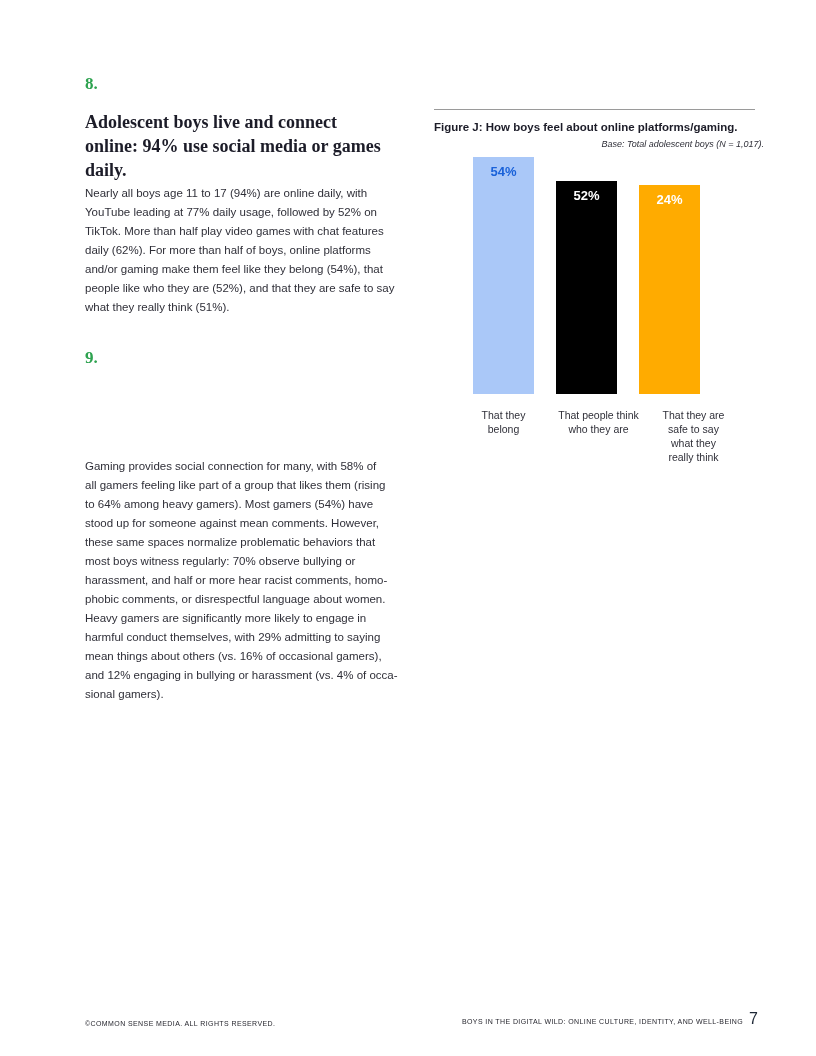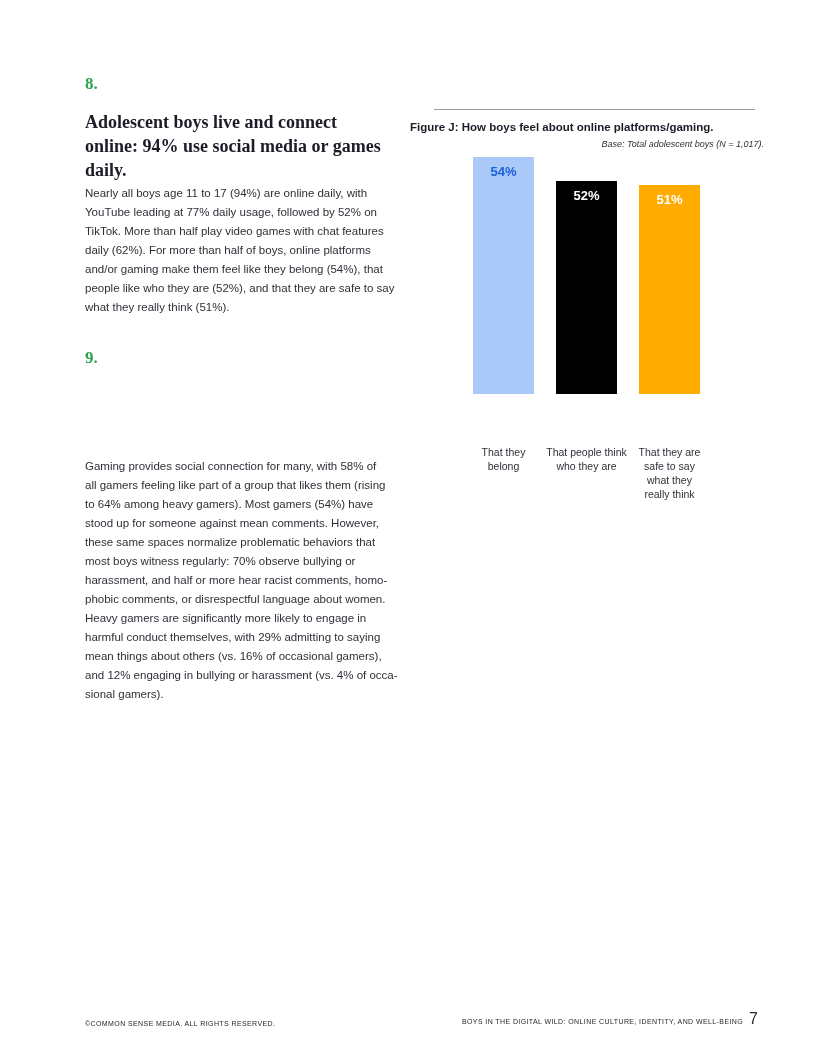--- a/index.html
+++ b/index.html
@@ -31,39 +31,39 @@
   #sec9-num  { top:348px; }
   #sec9-head { top:382px; }
   #sec9-body { top:457px; }
 
   
   .fig-rule {
     position:absolute; left:434px; top:109px; width:321px; height:0;
     border-top:1.5px solid #9a9a9a;
   }
   .fig-title {
-    position:absolute; left:410px; top:121px; width:330px;
+    position:absolute; left:434px; top:121px; width:330px;
     font-size:11.5px; font-weight:bold; color:#1c1c28;
   }
   .fig-base {
     position:absolute; left:434px; top:139px; width:330px;
     font-size:9px; font-style:italic; color:#2f2f38;text-align:right;
   }
   .chart-bars {
     position:absolute; left:473px; top:173px; width:227px; height:221px;
     display:flex; gap:22px; align-items:flex-end;
   }
   .bar { width:61px; position:relative; }
   .bar-value {
     position:absolute; top:7px; left:0; width:100%;
     text-align:center; font-weight:bold; font-size:13px;
   }
   .chart-cats {
     position:absolute; left:473px; top:408px; width:227px;
-    display:flex; gap:22px;margin-top:37px;
+    display:flex; gap:34px;
   }
   .cat { width:61px; }
   .cat-inner {
     width:102px; margin-left:-20.5px; text-align:center;
     font-size:10.5px; line-height:14px; color:#2f2f38;
     white-space:pre-line;
   }
 
   
   .footer-left {
@@ -118,21 +118,21 @@
   <div class="fig-base">Base: Total adolescent boys (N = 1,017).</div>
 
   <div class="chart-bars">
     <div class="bar" style="height: 237px; background: rgb(170, 200, 248);">
       <span class="bar-value" style="color: rgb(26, 98, 217);">54%</span>
     </div>
     <div class="bar" style="height: 212.836px; background: #000000;">
       <span class="bar-value" style="color: rgb(255, 255, 255);">52%</span>
     </div>
     <div class="bar" style="height: 208.743px; background: rgb(255, 171, 0);">
-      <span class="bar-value" style="color: rgb(255, 255, 255);">51%</span>
+      <span class="bar-value" style="color: rgb(255, 255, 255);">24%</span>
     </div>
   </div>
 
   <div class="chart-cats">
     <div class="cat">
       <div class="cat-inner">That they
 belong</div>
     </div>
     <div class="cat">
       <div class="cat-inner">That people think

